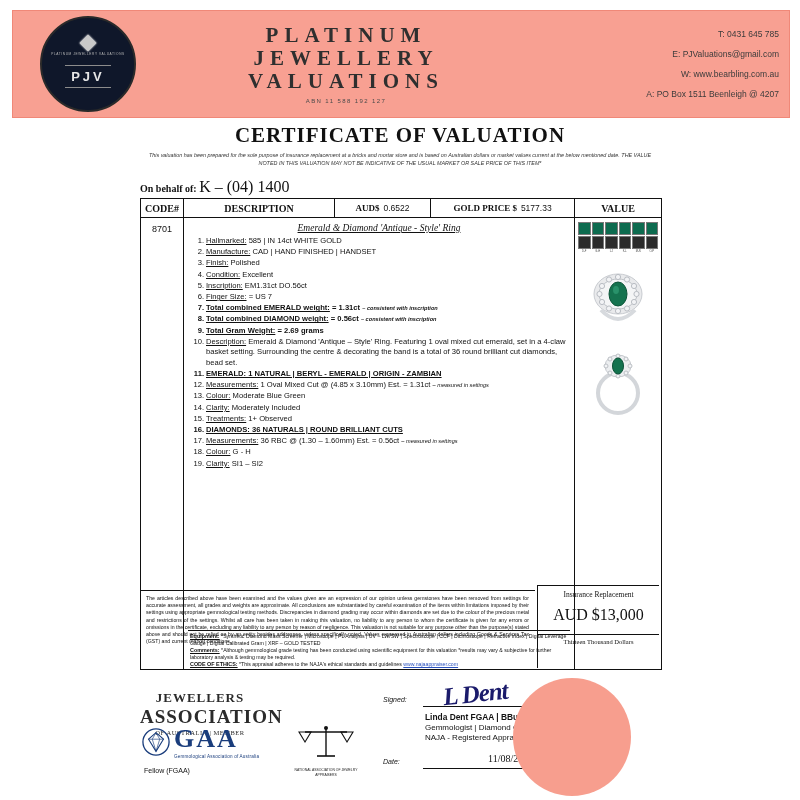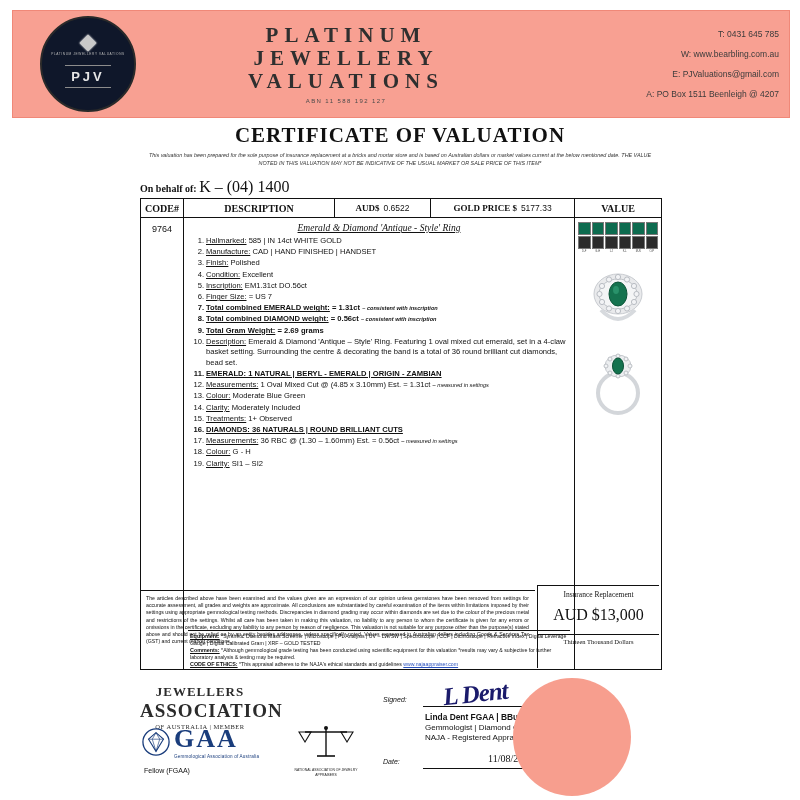--- a/index.html
+++ b/index.html
@@ -124,21 +124,21 @@
     position:absolute;left:537px;top:585px;width:122px;height:83px;
     border-left:1px solid #111;border-top:1px solid #111;text-align:center;
     box-sizing:border-box;padding-top:4px;
   }
   .insurance .lbl{font-size:7.5px;font-family:"Liberation Serif",serif;}
   .insurance .amt{font-size:16px;font-family:"Liberation Serif",serif;margin-top:7px;}
   .insurance .words{font-size:6.5px;font-family:"Liberation Serif",serif;margin-top:10px;border-top:1px solid #111;padding-top:3px;}
 
   
   .footer{position:absolute;left:140px;top:672px;width:520px;height:118px;}
-  .ja{position:absolute;left:0;top:12px;width:120px;text-align:center;font-family:"Liberation Serif",serif;color:#2b2b2b;}
+  .ja{position:absolute;left:0;top:18px;width:120px;text-align:center;font-family:"Liberation Serif",serif;color:#2b2b2b;}
   .ja .l1{font-size:13px;letter-spacing:1px;font-weight:bold;}
   .ja .l2{font-size:19px;letter-spacing:1px;font-weight:bold;}
   .ja .l3{font-size:6.5px;letter-spacing:.5px;margin-top:1px;}
   .gaa{position:absolute;left:4px;top:52px;width:135px;}
   .gaa .gtxt{font-family:"Liberation Serif",serif;font-size:26px;font-weight:bold;letter-spacing:2px;color:#1a3d7c;}
   .gaa .gsub{font-size:4.6px;color:#1a3d7c;letter-spacing:.2px;}
   .gaa .fellow{font-size:7px;margin-top:8px;color:#111;}
   .gemlogo{position:absolute;left:-2px;top:4px;width:28px;height:28px;}
   .naja{position:absolute;left:150px;top:50px;width:72px;text-align:center;}
   .naja .nsub{font-size:3.4px;line-height:4.6px;color:#222;margin-top:2px;}
@@ -178,22 +178,22 @@
       </div>
     </div>
     <div class="title-wrap">
       <div class="l1">PLATINUM</div>
       <div class="l2">JEWELLERY</div>
       <div class="l3">VALUATIONS</div>
       <div class="abn">ABN 11 588 192 127</div>
     </div>
     <div class="contact">
       <div>T: 0431 645 785</div>
+      <div>E: PJValuations@gmail.com</div>
       <div>W: www.bearbling.com.au</div>
-      <div>E: PJValuations@gmail.com</div>
       <div>A: PO Box 1511 Beenleigh @ 4207</div>
     </div>
   </div>
 
   <div class="cert-title">CERTIFICATE OF VALUATION</div>
   <div class="disclaimer">
     <span>This valuation has been prepared for the sole purpose of insurance replacement at a bricks and mortar store and is based on Australian dollars or market values current at the below mentioned date.</span>
     <span class="cap">THE VALUE NOTED IN THIS VALUATION MAY NOT BE INDICATIVE OF THE USUAL MARKET OR SALE PRICE OF THIS ITEM*</span>
   </div>
   <div class="behalf">
@@ -210,21 +210,21 @@
         <span class="num">0.6522</span>
       </div>
       <div class="c-gold">
         <span>GOLD PRICE $</span>
         <span class="num">5177.33</span>
       </div>
       <div class="c-val">VALUE</div>
     </div>
 
     <div class="body-row">
-      <div class="col-code">9764</div>
+      <div class="col-code">8701</div>
 
       <div class="col-main">
         <div class="item-title">Emerald &amp; Diamond 'Antique - Style' Ring</div>
 
         <ol class="specs">
           <li><span class="u">Hallmarked:</span> <span>585 | IN 14ct WHITE GOLD</span></li>
           <li><span class="u">Manufacture:</span> <span>CAD | HAND FINISHED | HANDSET</span></li>
           <li><span class="u">Finish:</span> <span>Polished</span></li>
           <li><span class="u">Condition:</span> <span>Excellent</span></li>
           <li><span class="u">Inscription:</span> <span>EM1.31ct DO.56ct</span></li>

